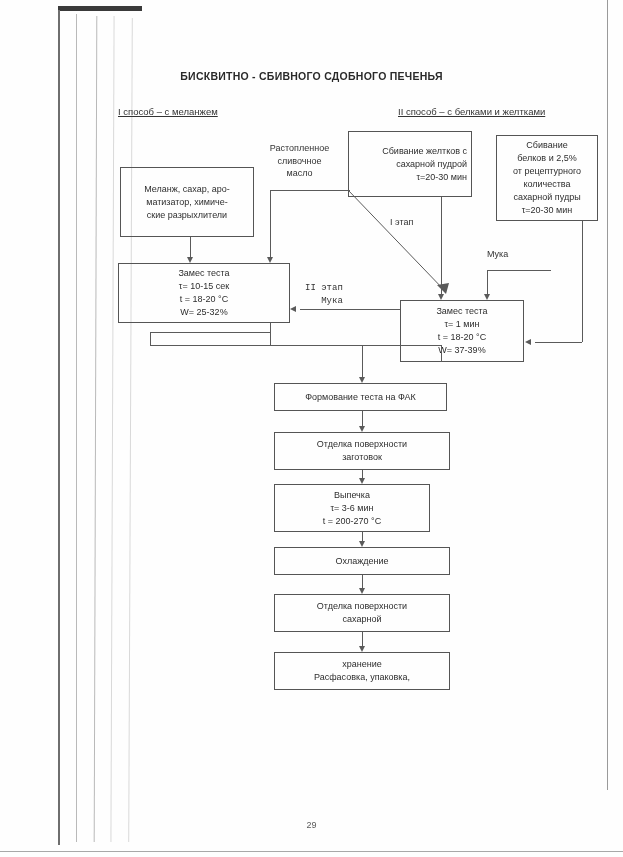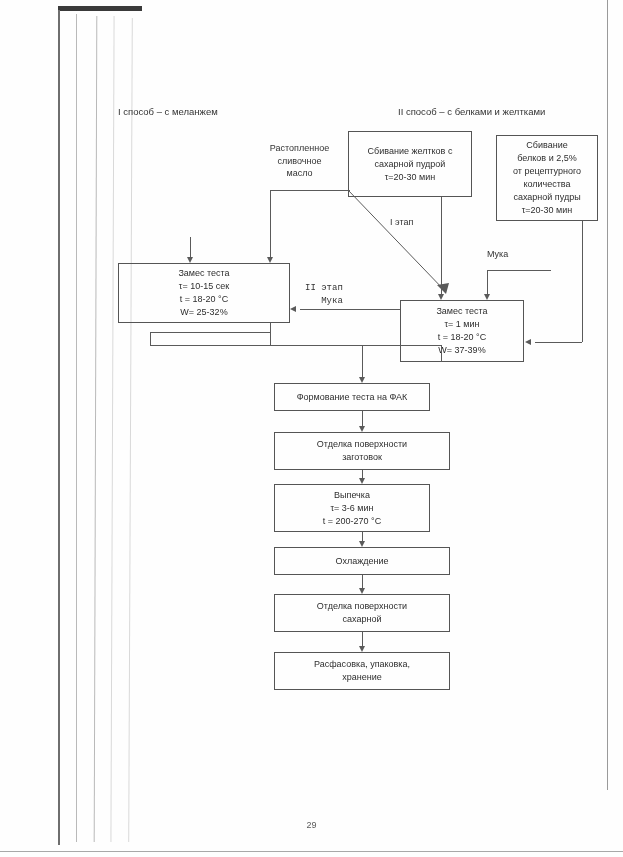--- a/index.html
+++ b/index.html
@@ -54,20 +54,21 @@
     font-weight: bold;
     letter-spacing: 0.25px;
     color: #2a2a2a;
     line-height: 14px;
   }
   .method-label {
     position: absolute;
     font-size: 9.5px;
     color: #333333;
     white-space: nowrap;
+    text-decoration: underline;
   }
   .free-label {
     position: absolute;
     font-size: 9px;
     color: #333333;
     text-align: center;
     line-height: 12.5px;
   }
   .edge-label {
     position: absolute;
@@ -150,70 +151,78 @@
   <div class="scan-edge" style="left:58px; top:10px; width:1.6px; height:835px;"></div>
   <div class="scan-shadow" style="left:76px; top:14px; width:1px; height:828px;"></div>
   <div class="scan-shadow" style="left:95px; top:16px; width:1px; height:826px; transform:rotate(0.18deg);"></div>
   <div class="scan-faint" style="left:112px; top:16px; width:1px; height:826px; transform:rotate(0.22deg);"></div>
   <div class="scan-faint" style="left:130px; top:18px; width:1px; height:824px; transform:rotate(0.25deg);"></div>
   <div class="scan-rightedge" style="left:607px; top:0px; width:1.4px; height:790px;"></div>
   <div class="scan-bottomedge" style="left:0px; top:851px; width:623px; height:1.4px;"></div>
 
   <div class="title" style="top:55px;">
     <br>
+    <span>БИСКВИТНО - СБИВНОГО СДОБНОГО ПЕЧЕНЬЯ</span>
   </div>
 
   <div class="method-label" style="left:118px; top:106px;">I способ – с меланжем</div>
   <div class="method-label" style="left:398px; top:106px;">II способ – с белками и желтками</div>
 
   <div class="free-label" style="left:252px; top:142px; width:95px;">
     <span>Растопленное</span><br>
     <span>сливочное</span><br>
     <span>масло</span>
   </div>
 
-  <div class="node" style="left:348px; top:131px; width:124px; height:66px;">
+  <div class="node" style="left:348px; top:131px; width:124px; height:66px;text-align:right;">
     <span class="lines">
       <span class="ln">Сбивание желтков с</span>
       <span class="ln">сахарной пудрой</span>
       <span class="ln">τ=20-30 мин</span>
     </span>
   </div>
 
   <div class="node" style="left:496px; top:135px; width:102px; height:86px;">
     <span class="lines">
       <span class="ln">Сбивание</span>
       <span class="ln">белков и 2,5%</span>
       <span class="ln">от рецептурного</span>
       <span class="ln">количества</span>
       <span class="ln">сахарной пудры</span>
       <span class="ln">τ=20-30 мин</span>
     </span>
   </div>
 
+  <div class="node" style="left:120px; top:167px; width:134px; height:70px;">
+    <span class="lines">
+      <span class="ln">Меланж, сахар, аро-</span>
+      <span class="ln">матизатор, химиче-</span>
+      <span class="ln">ские разрыхлители</span>
+    </span>
+  </div>
 
   <div class="node" style="left:118px; top:263px; width:172px; height:60px;">
     <span class="lines">
       <span class="ln">Замес теста</span>
       <span class="ln">τ= 10-15 сек</span>
       <span class="ln">t = 18-20 °C</span>
       <span class="ln">W= 25-32%</span>
     </span>
   </div>
 
   <div class="node" style="left:400px; top:300px; width:124px; height:62px;">
     <span class="lines">
       <span class="ln">Замес теста</span>
       <span class="ln">τ= 1 мин</span>
       <span class="ln">t = 18-20 °C</span>
       <span class="ln">W= 37-39%</span>
     </span>
   </div>
 
-  <div class="node" style="left:274px; top:383px; width:156px; height:28px;">
+  <div class="node" style="left:274px; top:383px; width:173px; height:28px;">
     <span class="lines">
       <span class="ln">Формование теста на ФАК</span>
     </span>
   </div>
 
   <div class="node" style="left:274px; top:432px; width:176px; height:38px;">
     <span class="lines">
       <span class="ln">Отделка поверхности</span>
       <span class="ln">заготовок</span>
     </span>
@@ -235,22 +244,22 @@
 
   <div class="node" style="left:274px; top:594px; width:176px; height:38px;">
     <span class="lines">
       <span class="ln">Отделка поверхности</span>
       <span class="ln">сахарной</span>
     </span>
   </div>
 
   <div class="node" style="left:274px; top:652px; width:176px; height:38px;">
     <span class="lines">
+      <span class="ln">хранение</span>
       <span class="ln">Расфасовка, упаковка,</span>
-      <span class="ln">хранение</span>
     </span>
   </div>
 
   <div class="edge-label" style="left:390px; top:216px;">I этап</div>
   <div class="edge-label" style="left:305px; top:282px;font-family:Liberation Mono, monospace;">
     <span>II этап</span><br>
     <span>Мука</span>
   </div>
   <div class="edge-label" style="left:487px; top:248px;">Мука</div>
 

